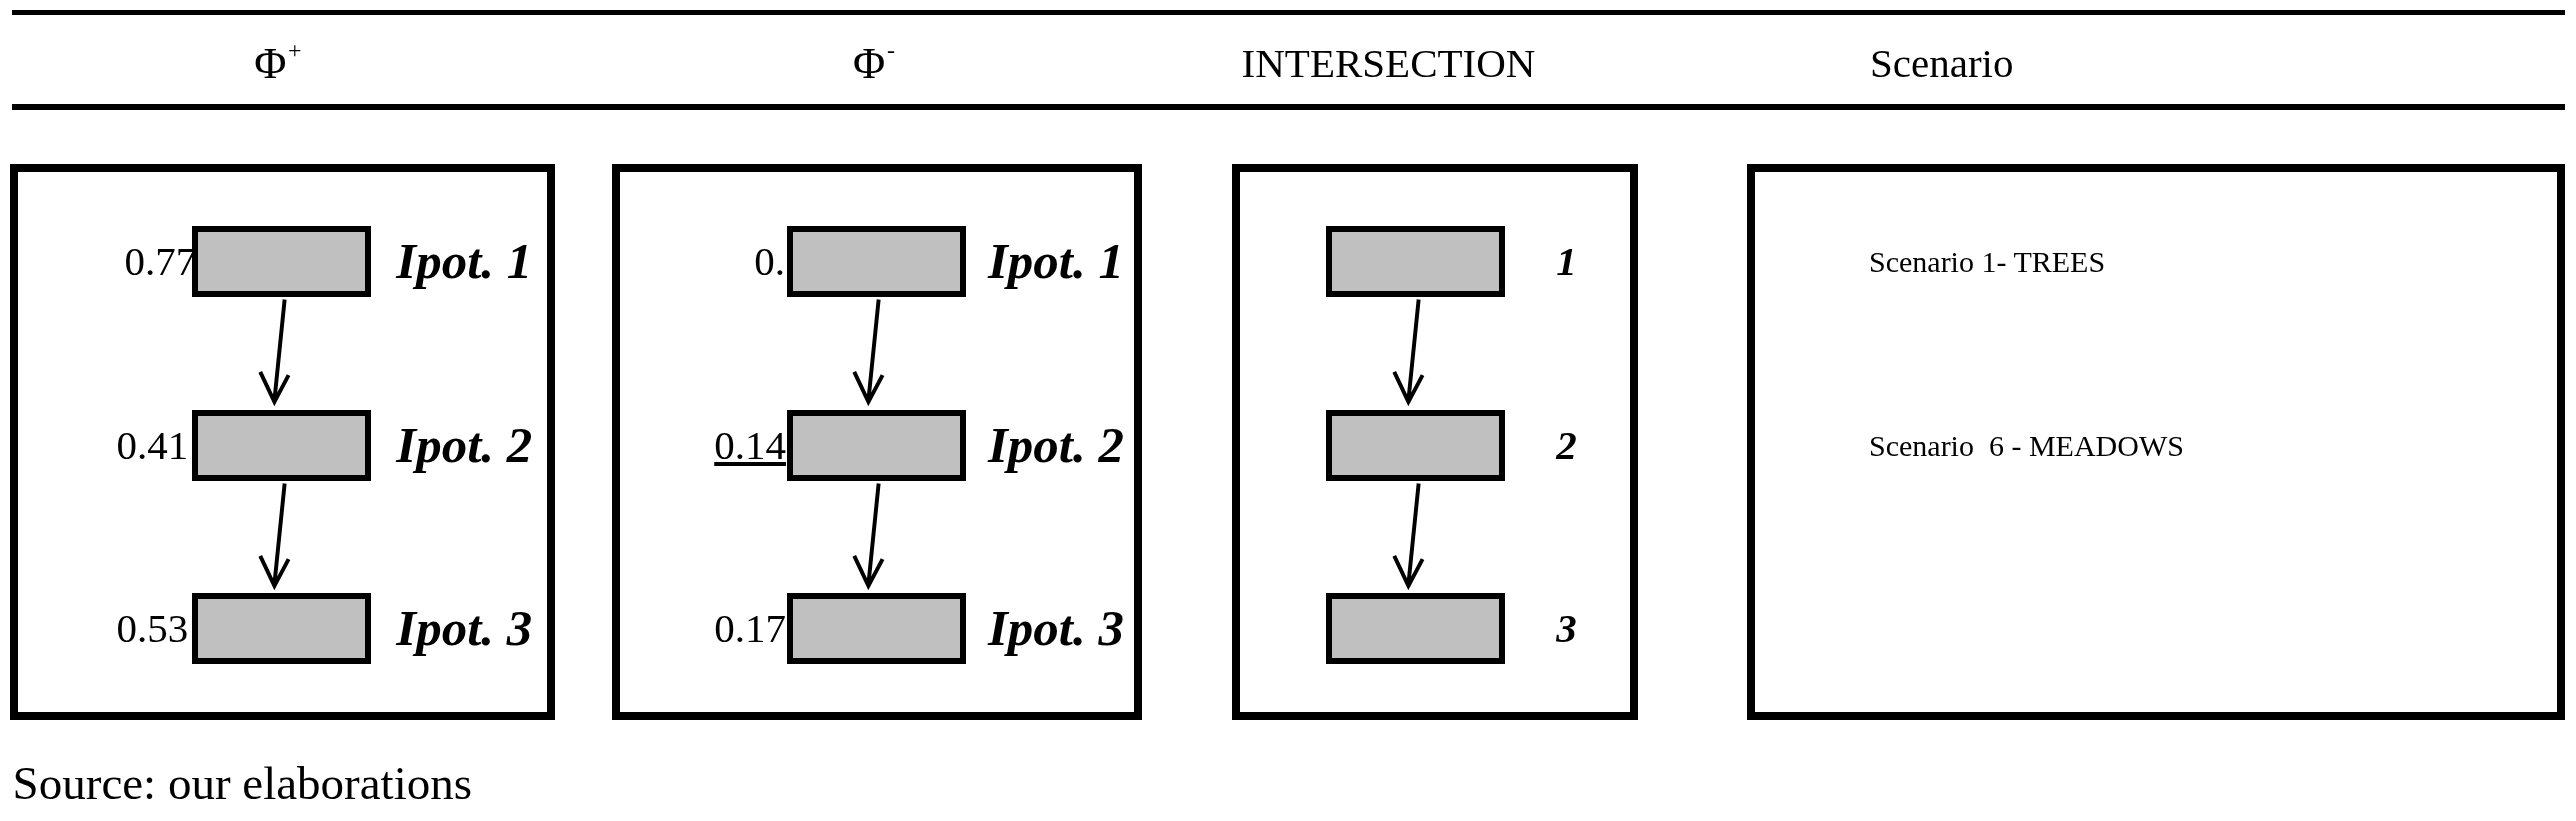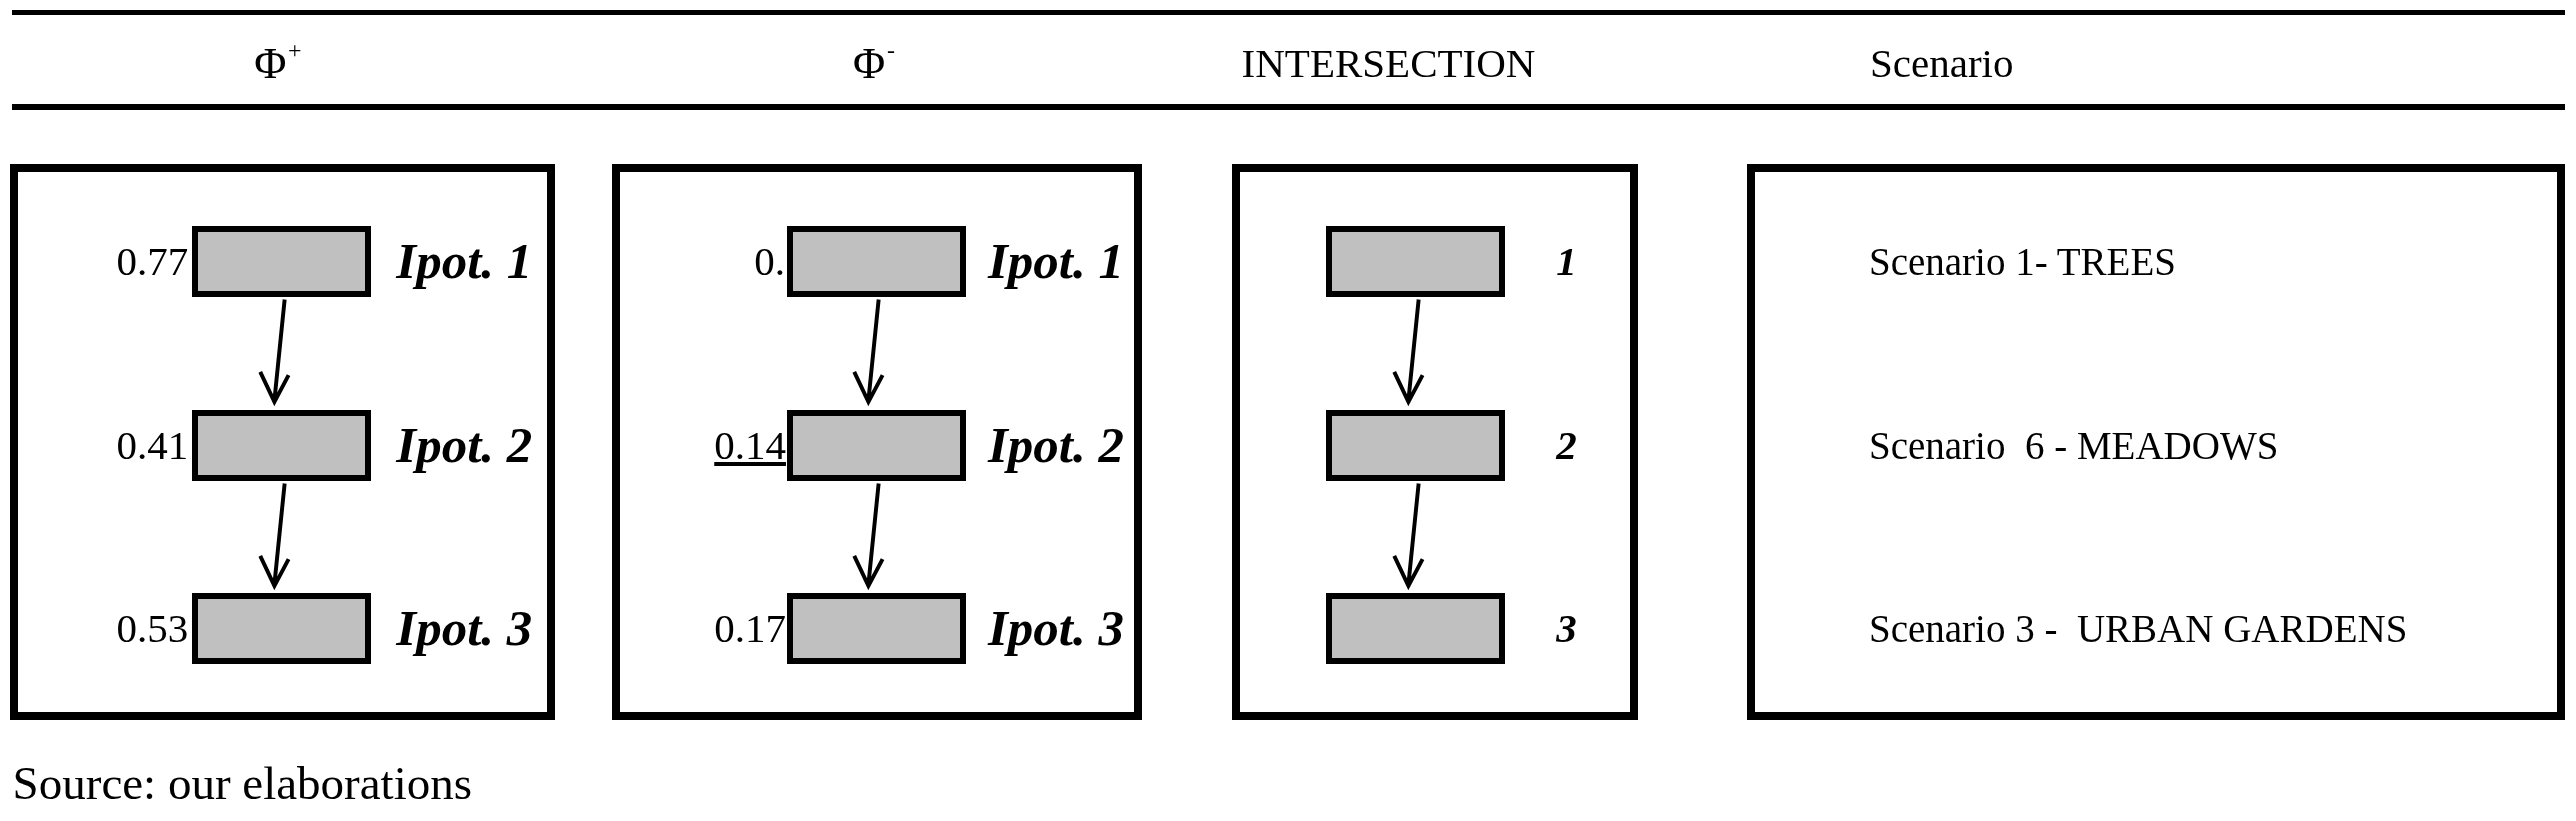--- a/index.html
+++ b/index.html
@@ -77,21 +77,21 @@
     line-height: 71px;
     font-size: 41px;
     font-weight: bold;
     font-style: italic;
     text-align: center;
   }
   .scen {
     position: absolute;
     left: 114px;
     line-height: 71px;
-    font-size: 39px;
+    font-size: 30px;
     white-space: pre;
   }
   .arrow {
     position: absolute;
     width: 63px;
     height: 112px;
   }
   .source {
     position: absolute;
     left: 12.6px;
@@ -114,21 +114,21 @@
 
   <div class="rule rule-top"></div>
   <div class="rule rule-bottom"></div>
 
   <div class="hdr-cell hdr-phi" style="left:199px;width:158px;"><span>Φ</span><sup>+</sup></div>
   <div class="hdr-cell hdr-phi" style="left:795px;width:158px;"><span>Φ</span><sup>-</sup></div>
   <div class="hdr-cell" style="left:1215px;width:347px;text-align:center;">INTERSECTION</div>
   <div class="hdr-cell" style="left:1870px;width:410px;">Scenario</div>
 
   <div class="panel" style="left:10.3px;width:545px;">
-    <div class="val r1" style="left:0;">0.77</div>
+    <div class="val r1" style="left:8px;">0.77</div>
     <div class="gbox r1" style="left: 174px; background: rgb(192, 192, 192);"></div>
     <div class="ipot r1" style="left:378px;">Ipot. 1</div>
     <svg class="arrow a1" style="left:232px;" viewBox="0 0 80 142">
         <path d="M44 3 L31 131 M13 95 L31 133 L49 99" fill="none" stroke="#000000" stroke-width="5"></path>
       </svg>
     <div class="val r2" style="left:0;">0.41</div>
     <div class="gbox r2" style="left: 174px; background: rgb(192, 192, 192);"></div>
     <div class="ipot r2" style="left:378px;">Ipot. 2</div>
     <svg class="arrow a2" style="left:232px;" viewBox="0 0 80 142">
         <path d="M44 3 L31 131 M13 95 L31 133 L49 99" fill="none" stroke="#000000" stroke-width="5"></path>
@@ -167,19 +167,18 @@
     <svg class="arrow a2" style="left:144px;" viewBox="0 0 80 142">
         <path d="M44 3 L31 131 M13 95 L31 133 L49 99" fill="none" stroke="#000000" stroke-width="5"></path>
       </svg>
     <div class="gbox r3" style="left: 86px; background: rgb(192, 192, 192);"></div>
     <div class="numlbl r3" style="left:279px;">3</div>
   </div>
 
   <div class="panel" style="left:1747px;width:818px;">
     <div class="scen r1">Scenario 1- TREES</div>
     <div class="scen r2">Scenario  6 - MEADOWS</div>
-    <div class="scen r3">Scenario 3 -  URBAN GARDENS</div>
   </div>
 
   <div class="source">Source: our elaborations</div>
 
 </div>
 
 
 </body></html>

